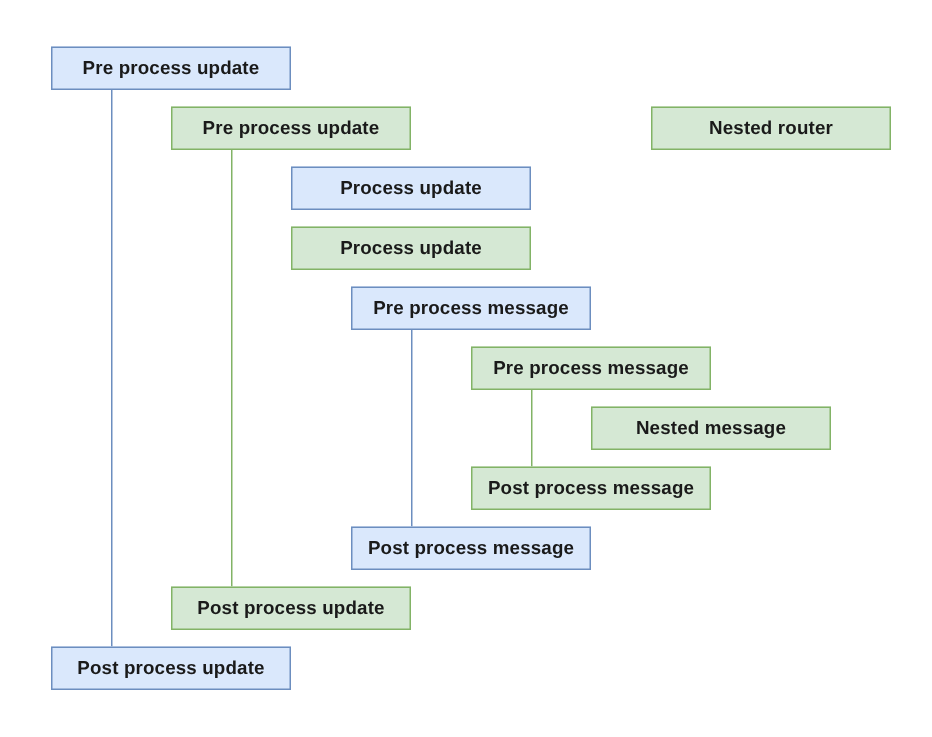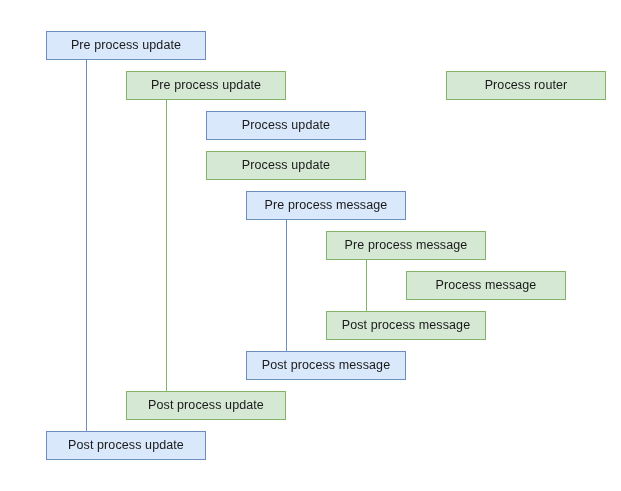--- a/index.html
+++ b/index.html
@@ -9,24 +9,25 @@
   }
   body {
     width: 621px;
     height: 491px;
     position: relative;
     font-family: "Liberation Sans", sans-serif;
     overflow: hidden;
   }
   #diagram {
     position: absolute;
-    left: 16px;
+    left: 4px;
     top: 0;
     width: 550px;
     height: 491px;
+    font-weight: bold;
   }
   .node {
     position: absolute;
     box-sizing: border-box;
     width: 160px;
     height: 29px;
     display: flex;
     align-items: center;
     justify-content: center;
     font-size: 12.5px;
@@ -61,19 +62,19 @@
     <div class="edge blue" style="left: 70px; top: 60px; height: 371px;"></div>
     <div class="edge green" style="left: 150px; top: 100px; height: 291px;"></div>
     <div class="edge blue" style="left: 270px; top: 220px; height: 131px;"></div>
     <div class="edge green" style="left: 350px; top: 260px; height: 51px;"></div>
     <div class="node blue" style="left: 30px; top: 31px;">Pre process update</div>
     <div class="node green" style="left: 110px; top: 71px;">Pre process update</div>
     <div class="node blue" style="left: 190px; top: 111px;">Process update</div>
     <div class="node green" style="left: 190px; top: 151px;">Process update</div>
     <div class="node blue" style="left: 230px; top: 191px;">Pre process message</div>
     <div class="node green" style="left: 310px; top: 231px;">Pre process message</div>
-    <div class="node green" style="left: 390px; top: 271px;">Process message</div>
+    <div class="node green" style="left: 390px; top: 271px;">Nested message</div>
     <div class="node green" style="left: 310px; top: 311px;">Post process message</div>
     <div class="node blue" style="left: 230px; top: 351px;">Post process message</div>
     <div class="node green" style="left: 110px; top: 391px;">Post process update</div>
     <div class="node blue" style="left: 30px; top: 431px;">Post process update</div>
-    <div class="node green" style="left: 430px; top: 71px;">Process router</div>
+    <div class="node green" style="left: 430px; top: 71px;">Nested router</div>
   </div>
 
 </body></html>

